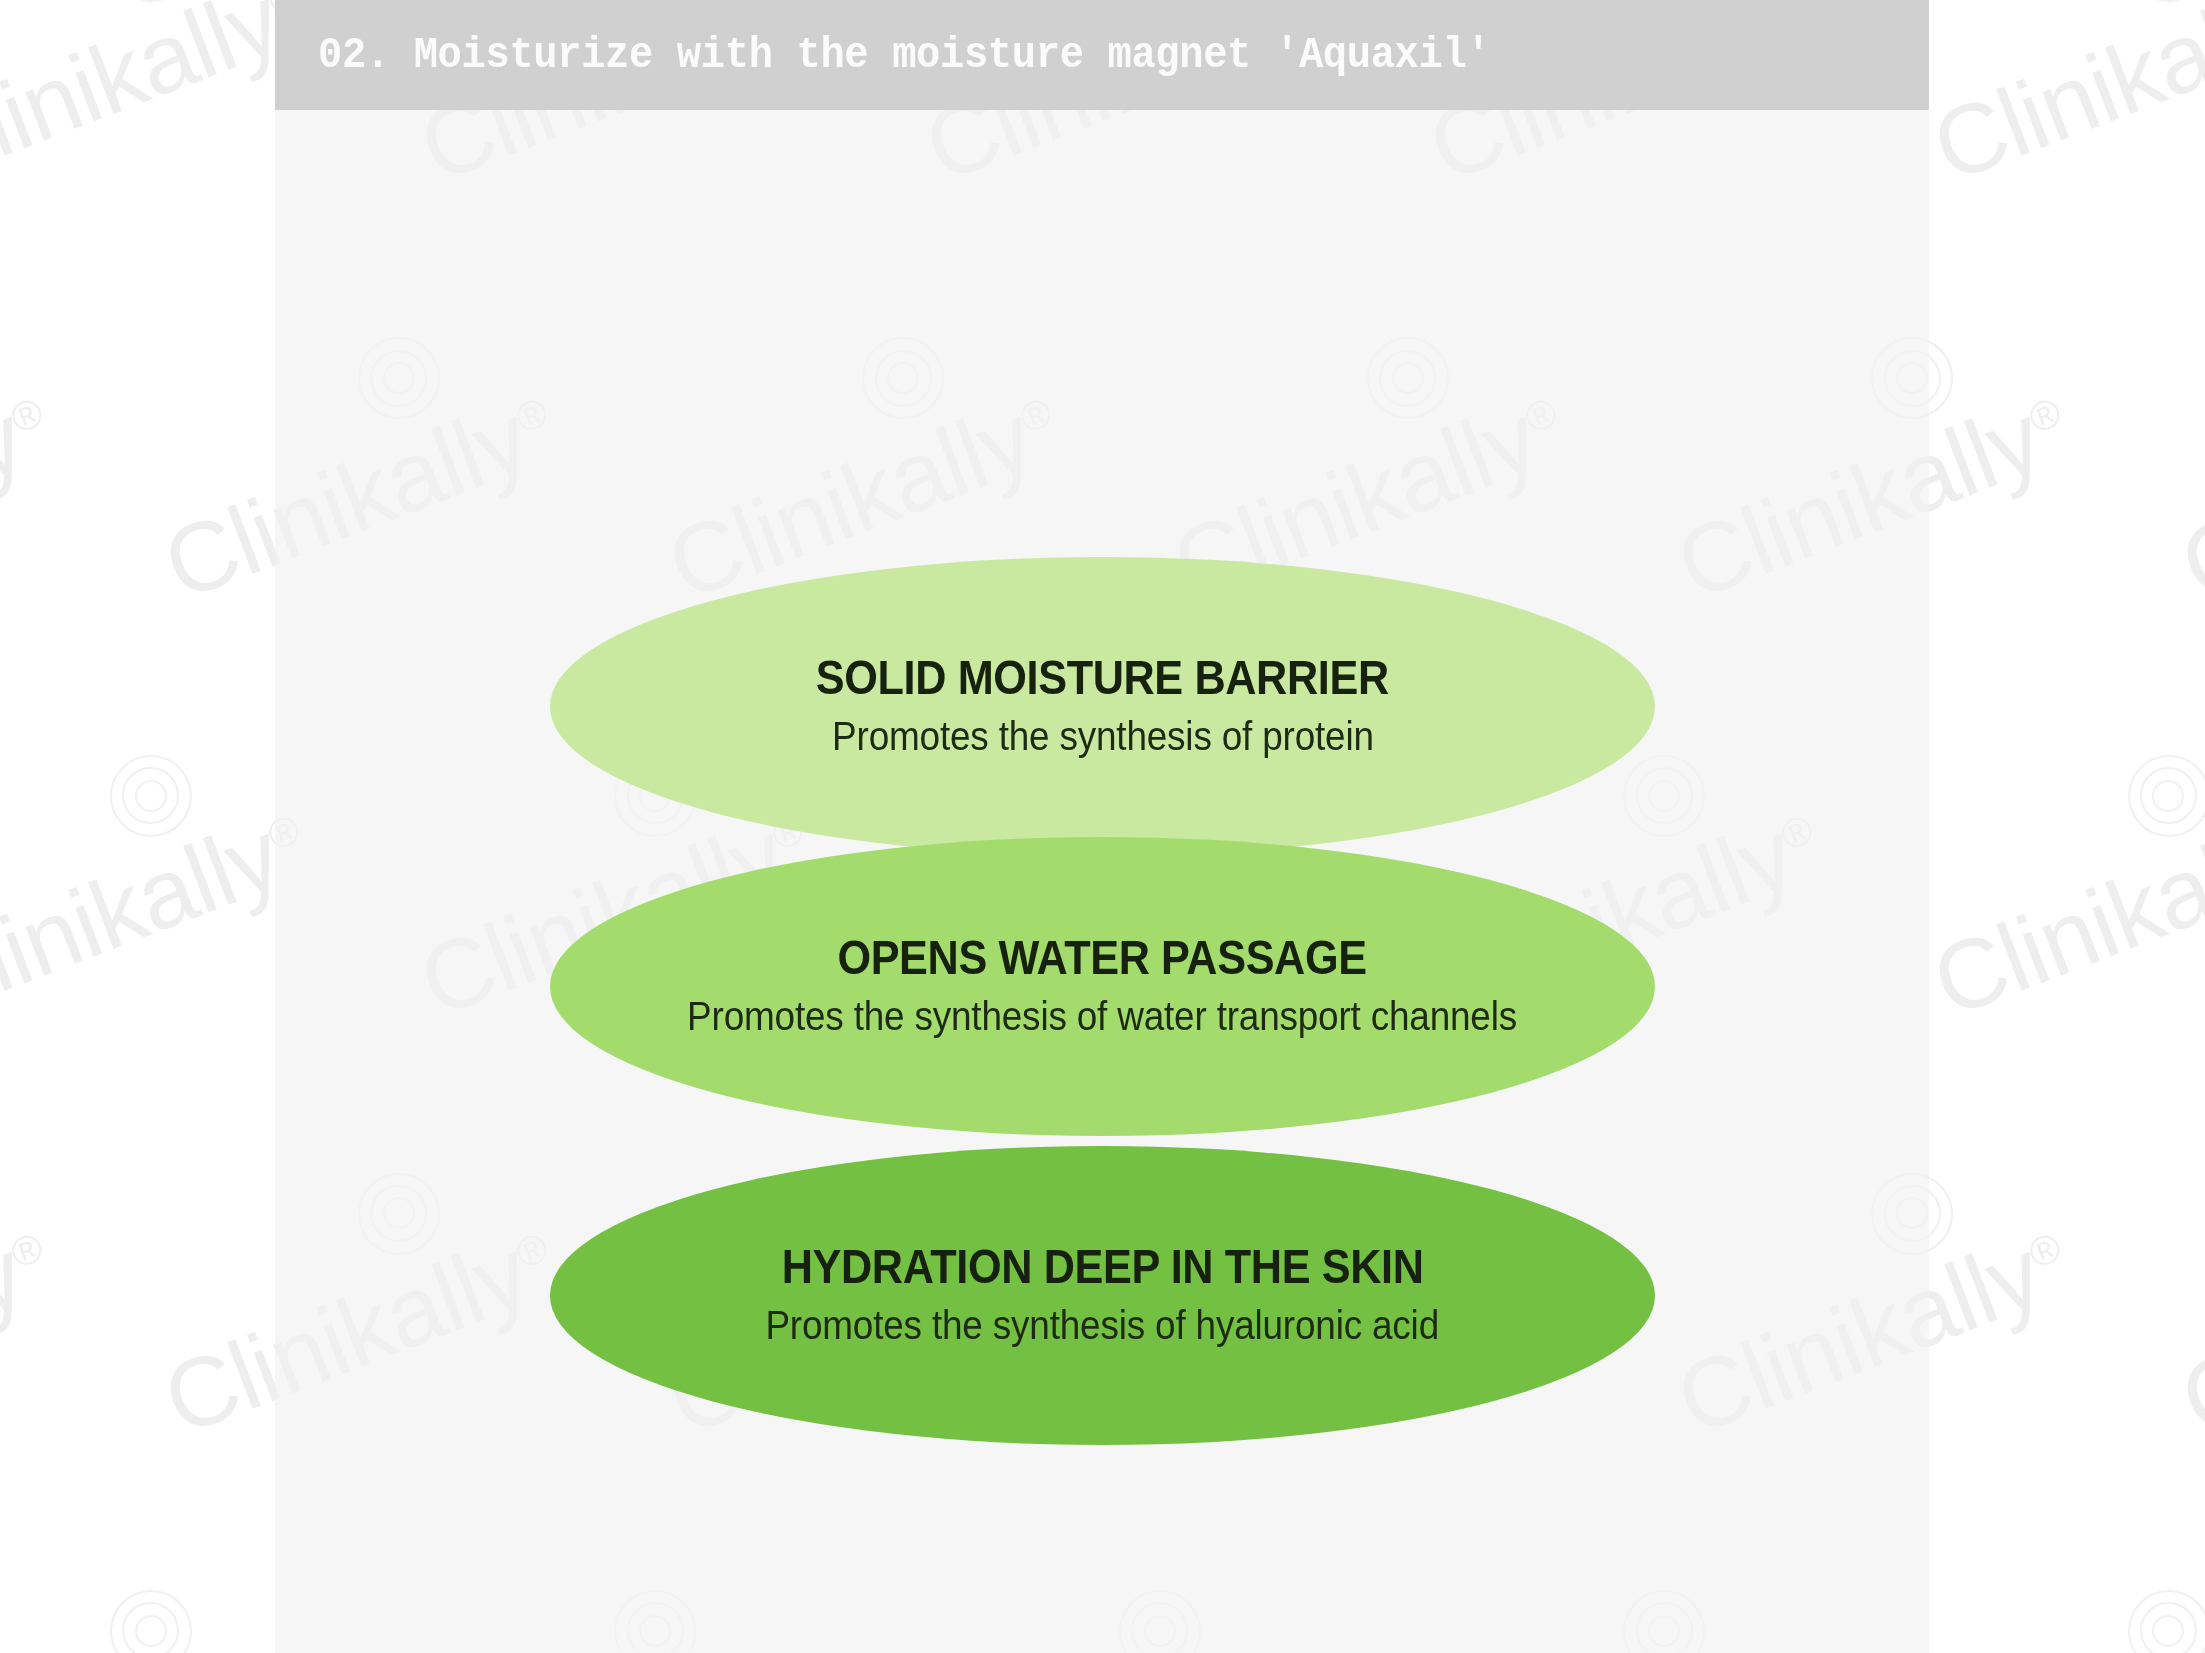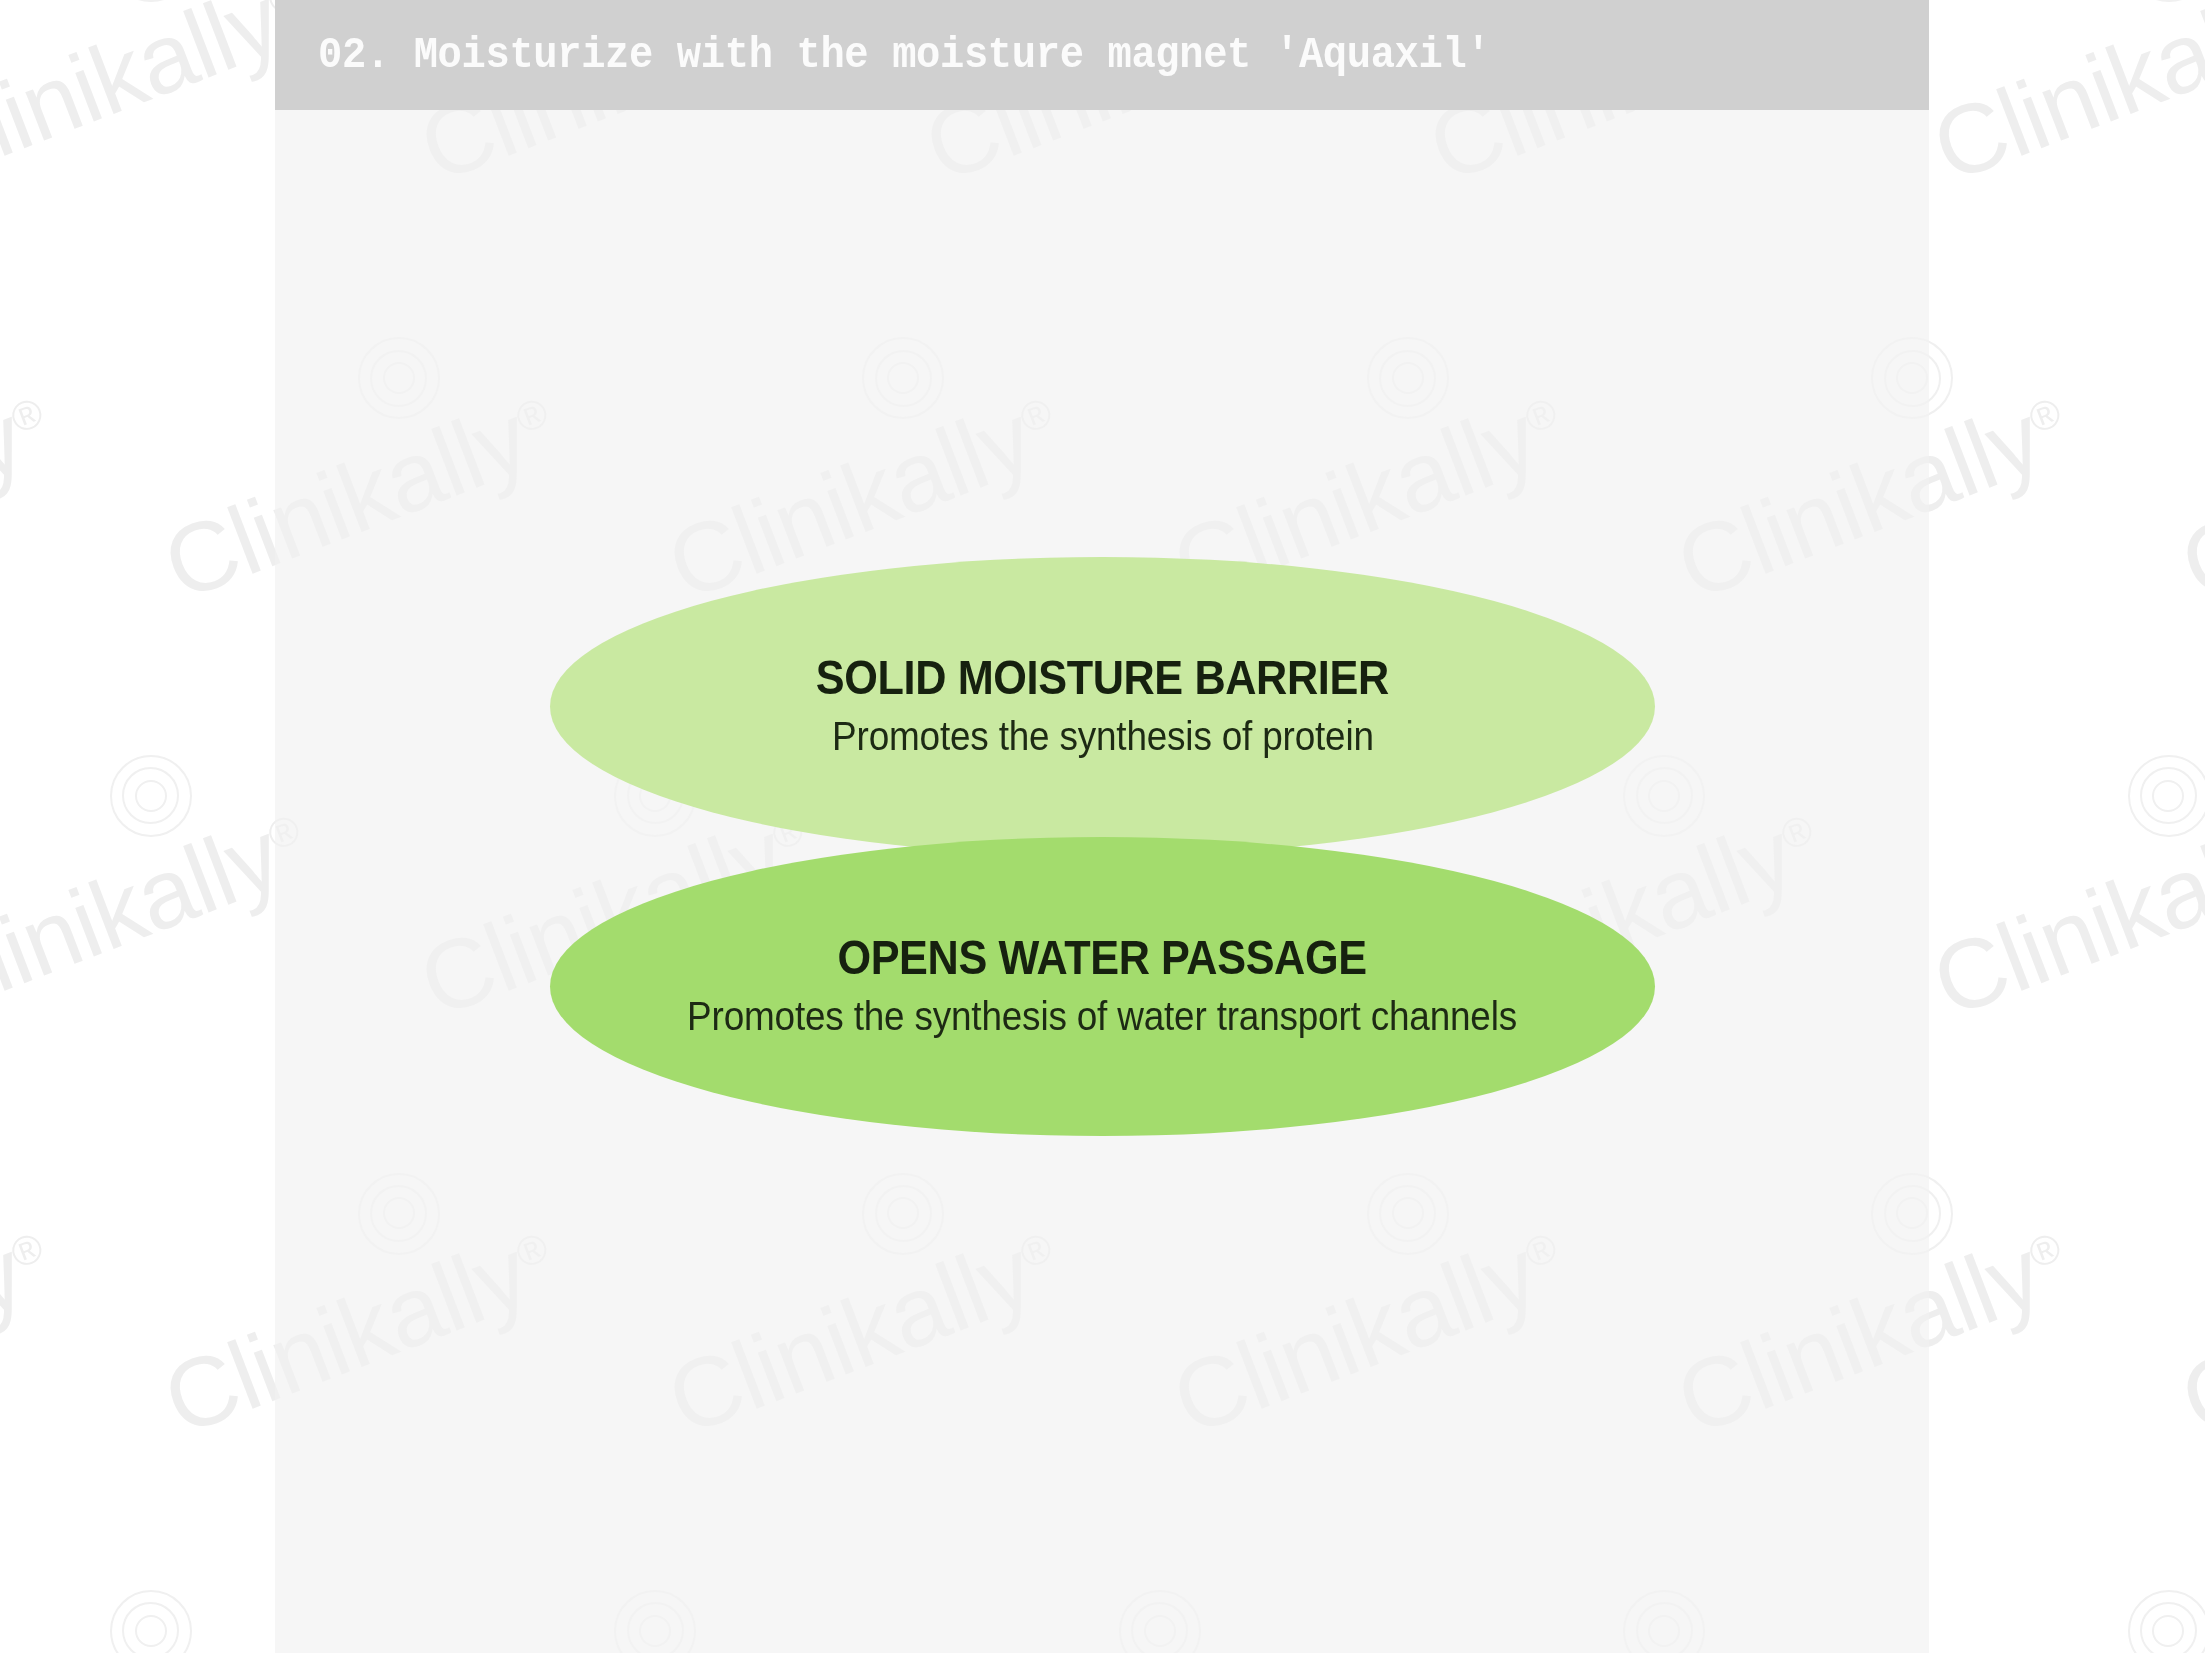--- a/index.html
+++ b/index.html
@@ -334,17 +334,21 @@
       <div class="ellipse e1" style="background: rgb(201, 233, 161);">
         <div class="ellipse-heading">SOLID MOISTURE BARRIER</div>
         <div class="ellipse-sub">Promotes the synthesis of protein</div>
       </div>
 
       <div class="ellipse e2" style="background: rgb(163, 220, 109);">
         <div class="ellipse-heading">OPENS WATER PASSAGE</div>
         <div class="ellipse-sub">Promotes the synthesis of water transport channels</div>
       </div>
 
+      <div class="ellipse e3" style="background: rgb(116, 192, 67);">
+        <div class="ellipse-heading">HYDRATION DEEP IN THE SKIN</div>
+        <div class="ellipse-sub">Promotes the synthesis of hyaluronic acid</div>
+      </div>
 
     </div>
   </div>
 </div>
 
 
 </body></html>

